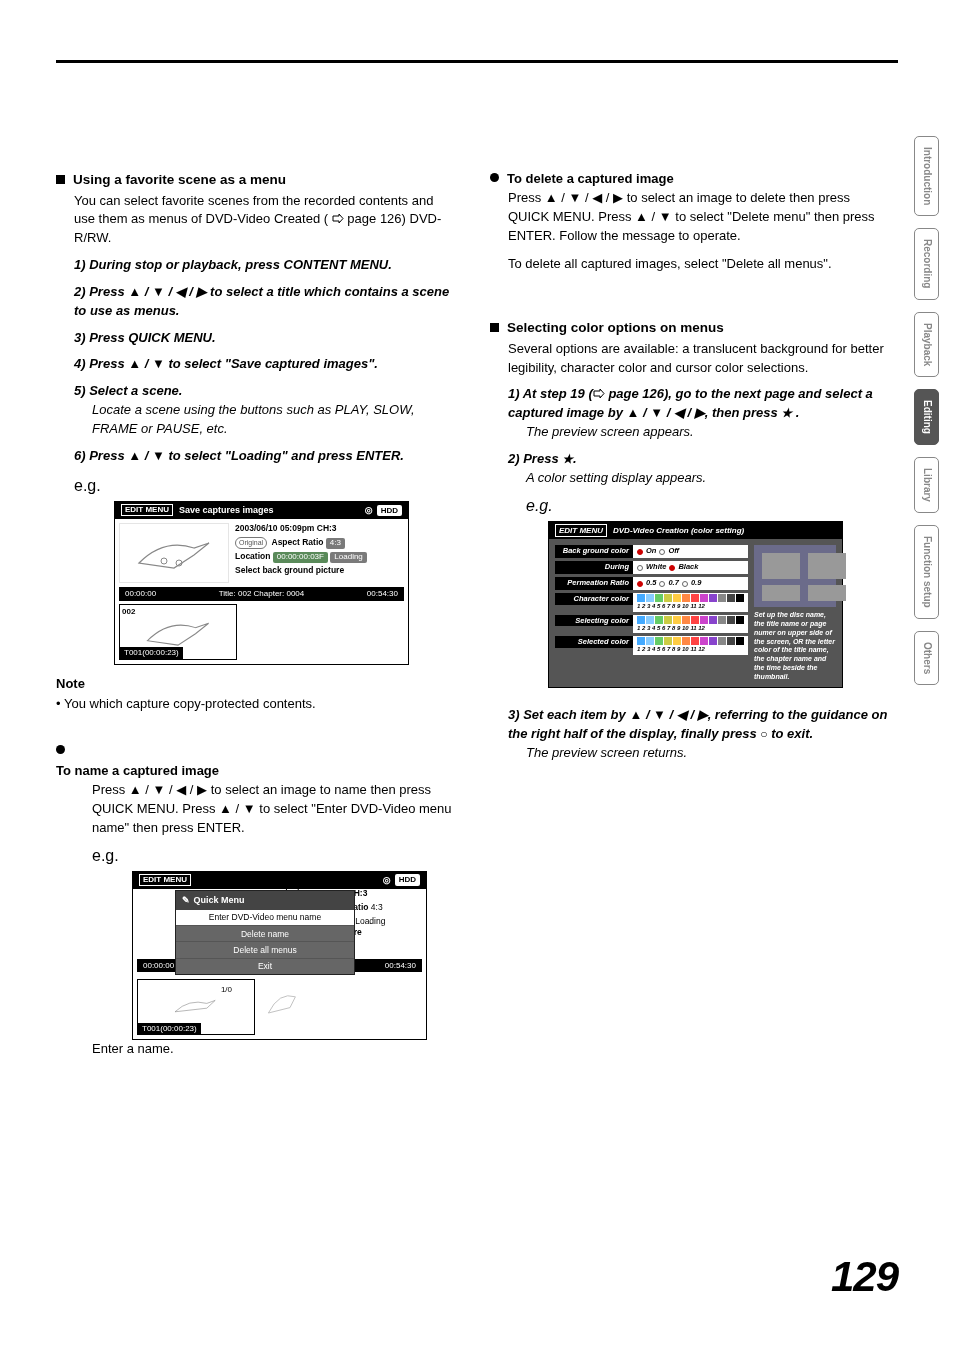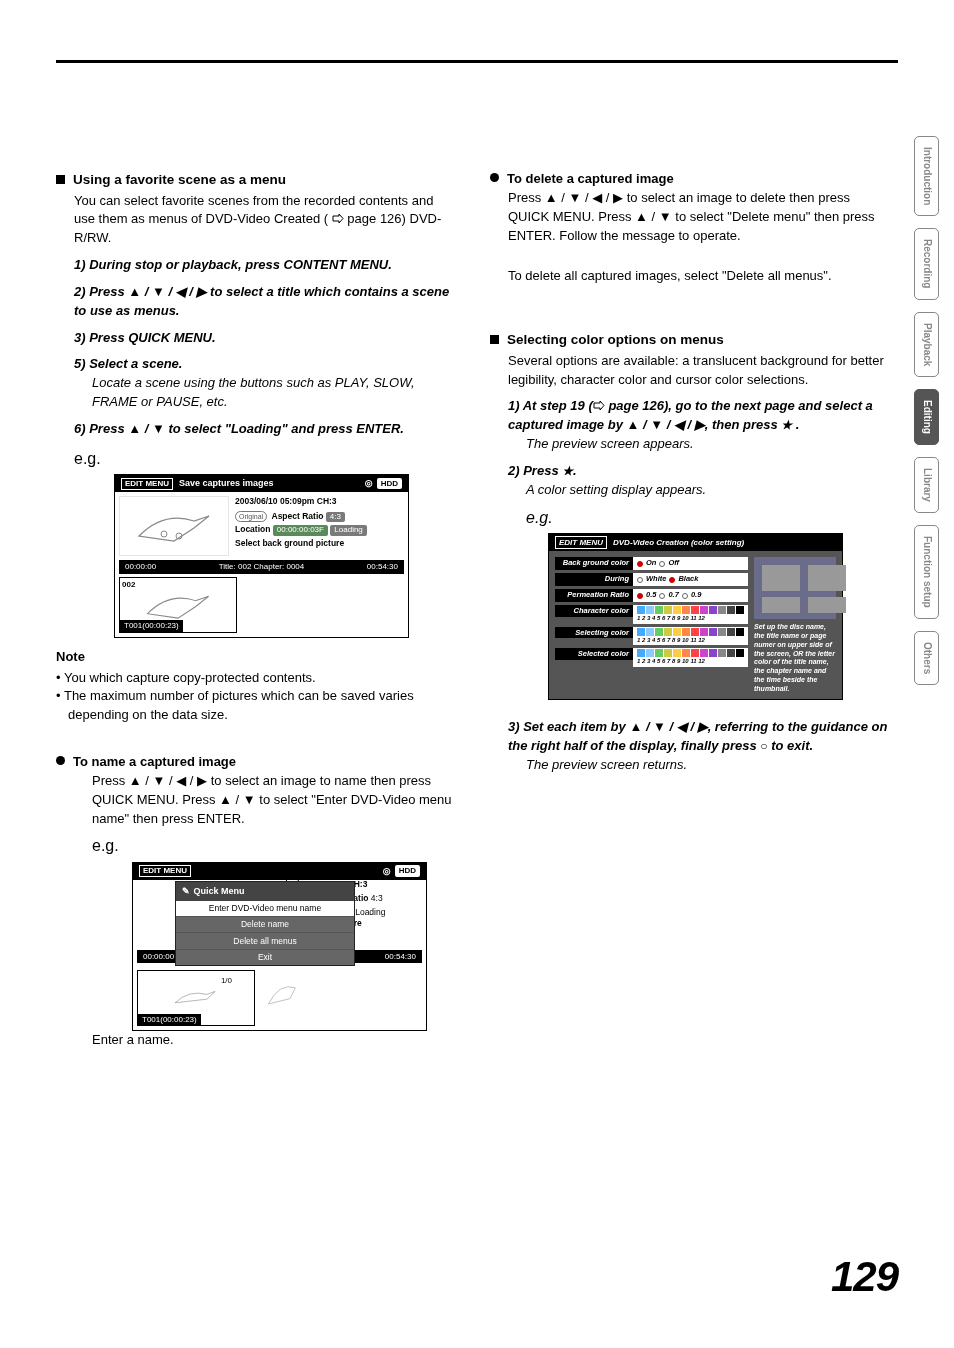--- a/index.html
+++ b/index.html
@@ -214,20 +214,21 @@
       <span class="arrowref">
         <svg viewBox="0 0 12 11">
             <path d="M1 3 H7 V1 L11 5.5 L7 10 V8 H1 Z" fill="none" stroke="#000" stroke-width="1"></path>
           </svg>
       </span><span> page 126) DVD-R/RW.</span>
 
       <ol class="steps">
         <li><span class="stepline"><span class="stepnum">1)</span> <span>During stop or playback, press CONTENT MENU.</span></span></li>
         <li><span class="stepline"><span class="stepnum">2)</span> <span>Press ▲ / ▼ / ◀ / ▶ to select a title which contains a scene to use as menus.</span></span></li>
         <li><span class="stepline"><span class="stepnum">3)</span> <span>Press QUICK MENU.</span></span></li>
+        <li><span class="stepline"><span class="stepnum">4)</span> <span>Press ▲ / ▼ to select "Save captured images".</span></span></li>
         <li>
           <span class="stepline"><span class="stepnum">5)</span> <span>Select a scene.</span></span>
           <div class="stepsub">Locate a scene using the buttons such as PLAY, SLOW, FRAME or PAUSE, etc.</div>
         </li>
         <li><span class="stepline"><span>6)</span> <span>Press ▲ / ▼ to select "Loading" and press ENTER.</span></span></li>
       </ol>
 
       <div class="eg"><span>e.g.</span></div>
 
       
@@ -280,24 +281,23 @@
               <div class="cap">T001(00:00:23)</div>
             </div>
           </div>
         </div>
       </div>
     </div>
 
     <div class="note-h">Note</div>
     <ul class="note">
       <li>You which capture copy-protected contents.</li>
-      <li>The maximum number of pictures which can be saved varies depending on the data size.</li>
     </ul>
 
-    <div class="bullet-h" style="margin-top:28px;">
+    <div class="bullet-h" style="margin-top:28px;flex-direction:column;">
       <span class="dot"></span>
       <span>To name a captured image</span>
     </div>
     <div style="padding-left:36px;">
       <div>Press ▲ / ▼ / ◀ / ▶ to select an image to name then press QUICK MENU. Press ▲ / ▼ to select "Enter DVD-Video menu name" then press ENTER.</div>
       <div class="eg"><span>e.g.</span></div>
 
       <div class="screen" style="position:relative;">
         <div class="screen-header">
           <span class="edit-badge">EDIT MENU</span>
@@ -359,21 +359,21 @@
     </div>
   </div>
 
   <div class="col col-right">
     <div class="bullet-h" style="margin-top:0;">
       <span class="dot"></span>
       <span>To delete a captured image</span>
     </div>
     <div style="padding-left:18px;">
       <div>Press ▲ / ▼ / ◀ / ▶ to select an image to delete then press QUICK MENU. Press ▲ / ▼ to select "Delete menu" then press ENTER. Follow the message to operate.</div>
-      <div style="margin-top:22px;">To delete all captured images, select "Delete all menus".</div>
+      <div style="margin-top:10px;">To delete all captured images, select "Delete all menus".</div>
     </div>
 
     <div class="sect-h" style="margin-top:44px;">
       <span class="sq"></span>
       <span>Selecting color options on menus</span>
     </div>
     <div class="sect-body">
       <div>Several options are available: a translucent background for better legibility, character color and cursor color selections.</div>
 
       <ol class="steps">

